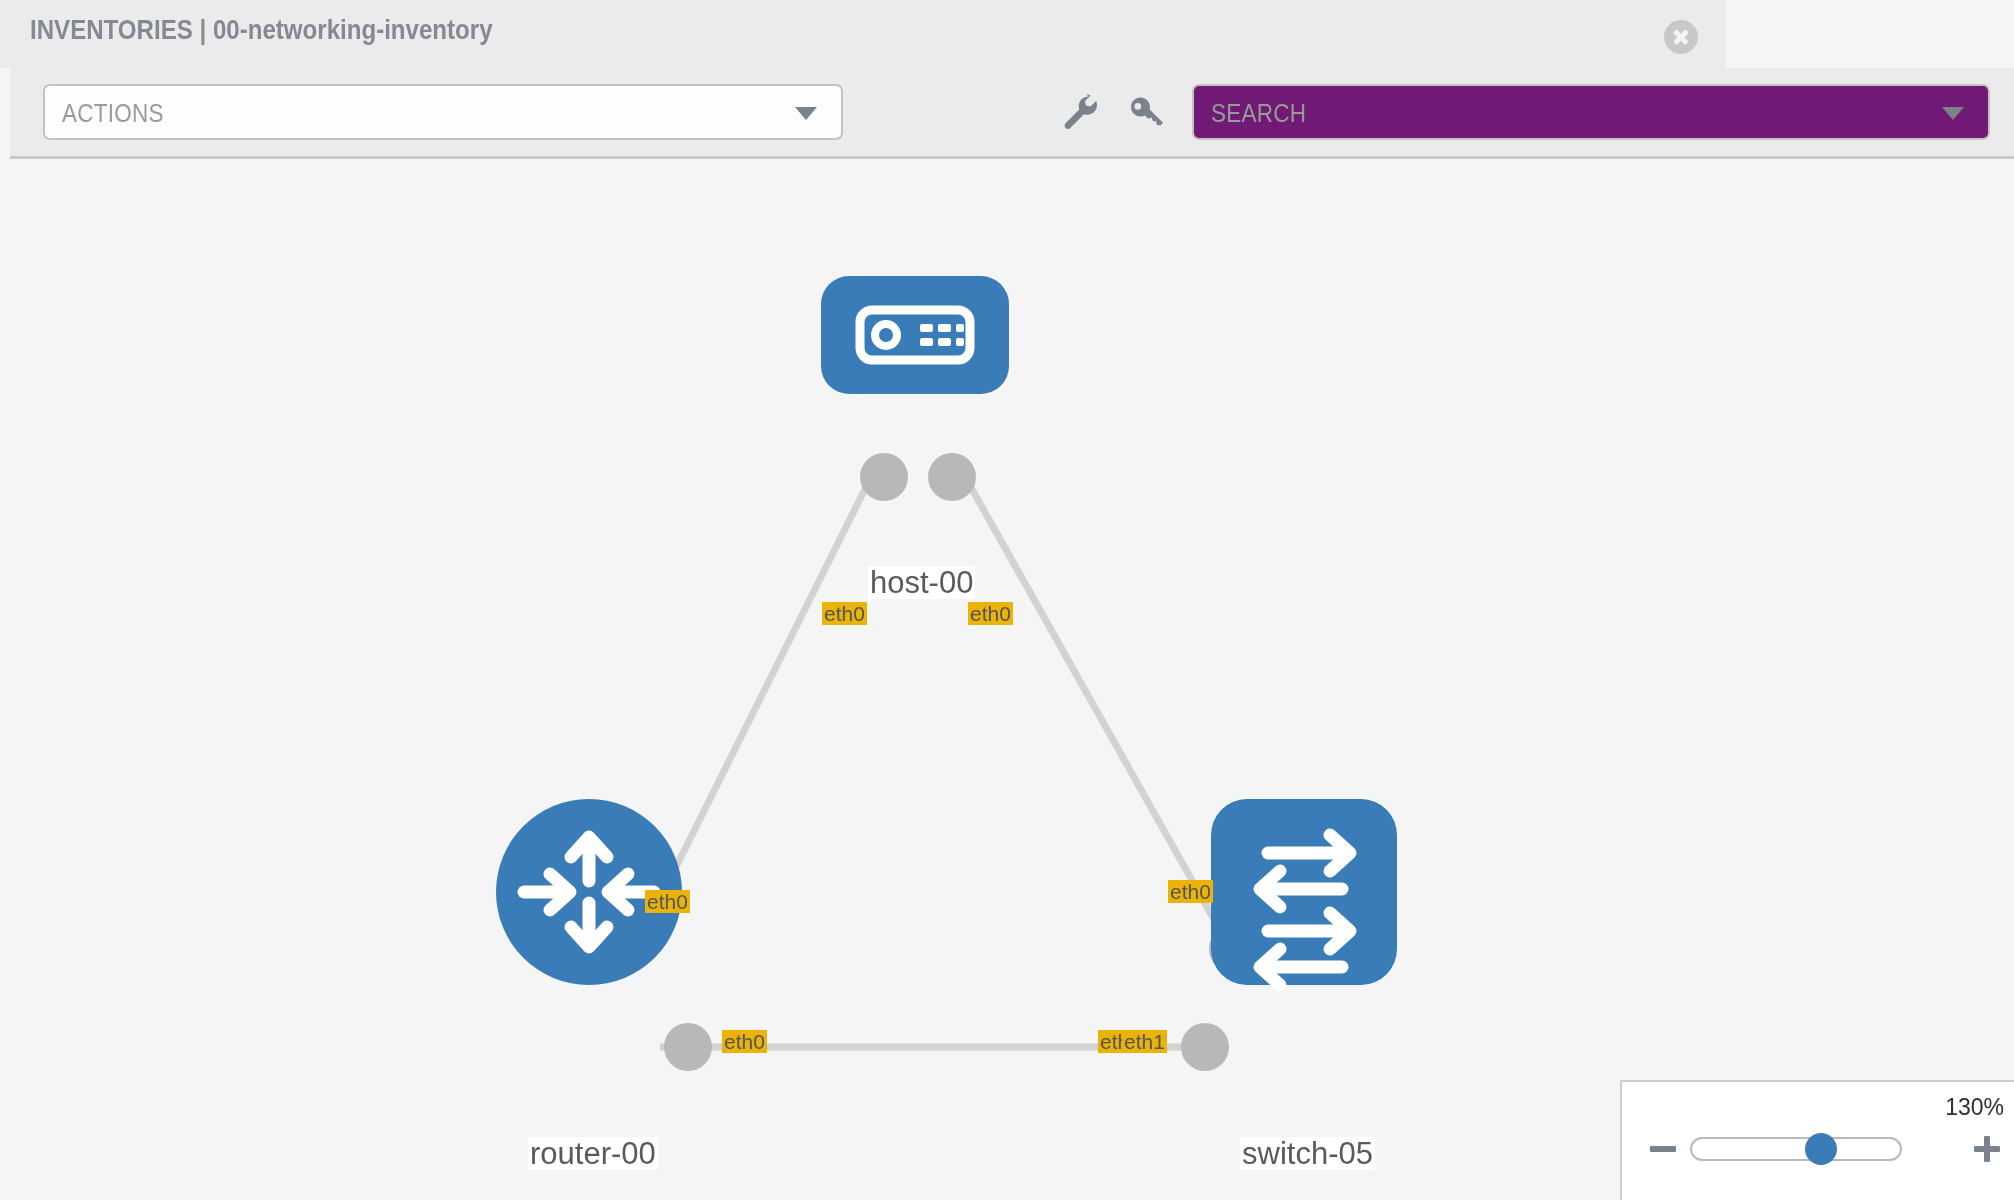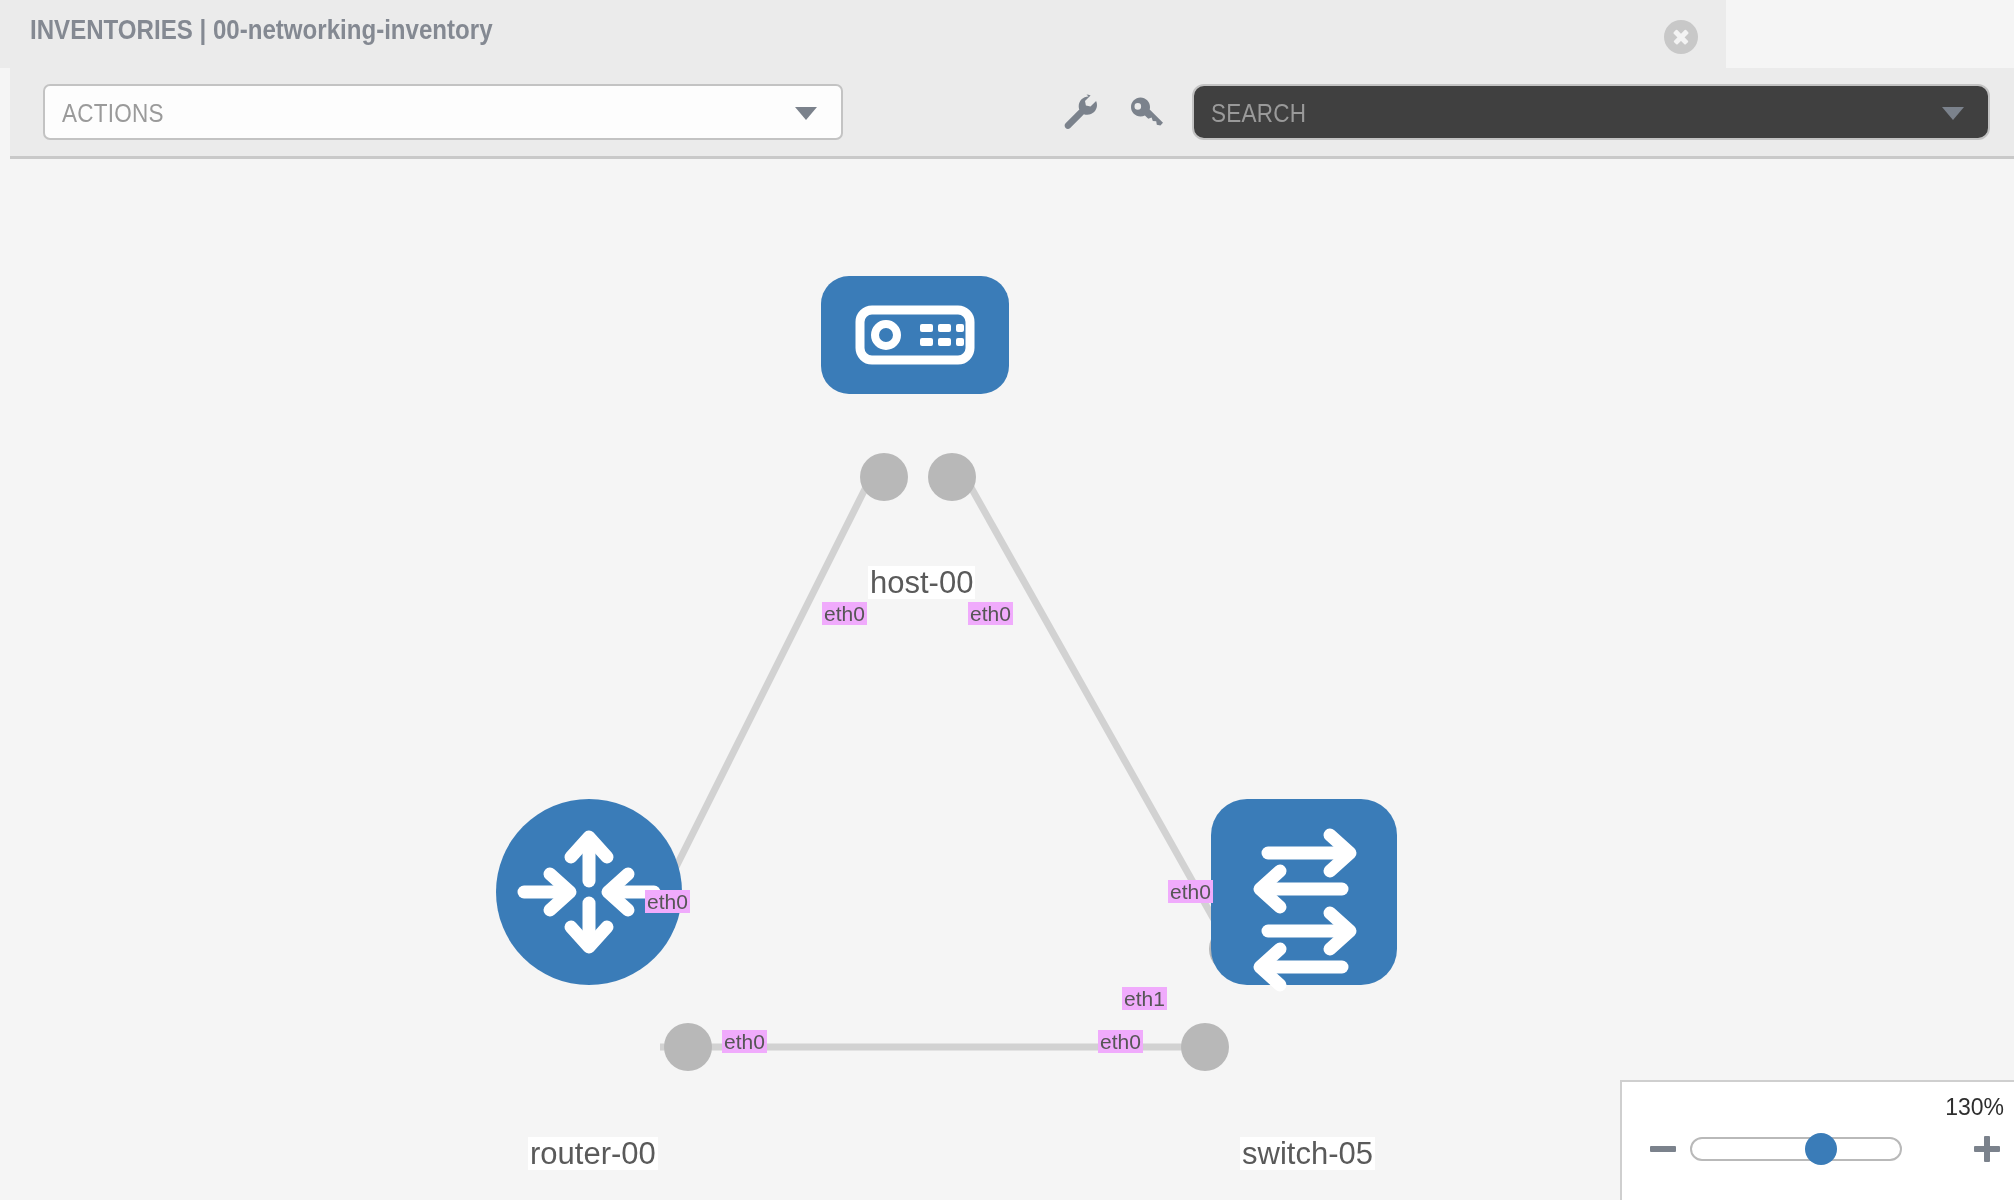--- a/index.html
+++ b/index.html
@@ -118,23 +118,23 @@
   }
   .icon-wrench { left: 1047px; }
   .icon-key    { left: 1114px; }
 
   .search-select {
     position: absolute;
     left: 1182px;
     top: 16px;
     width: 798px;
     height: 56px;
-    background: #404040;
+    background: #701a75;
     border: 2px solid #c3c3c3;
-    border-radius: 12px;
+    border-radius: 7px;
     box-sizing: border-box;
     cursor: text;
   }
   .search-label {
     position: absolute;
     left: 17px;
     top: 13px;
     font-size: 25px;
     color: #9a9a9a;
     letter-spacing: 0.3px;
@@ -163,21 +163,21 @@
     position: absolute;
     background: #ffffff;
     color: #5a5a5a;
     font-size: 31px;
     white-space: nowrap;
     line-height: 1.0;
     padding: 1px 2px;
   }
   .iface-label {
     position: absolute;
-    background: #f0abfc;
+    background: #eab308;
     color: #555555;
     font-size: 21px;
     white-space: nowrap;
     line-height: 1.0;
     padding: 1px 2px;
   }
 
   
   .zoom-panel {
     position: absolute;
@@ -356,21 +356,21 @@
 
     <span class="iface-label" style="left:822px; top:443px;">eth0</span>
     <span class="node-label" style="left:868px; top:407px;">host-00</span>
     <span class="iface-label" style="left:968px; top:443px;">eth0</span>
 
     <span class="iface-label" style="left:645px; top:731px;">eth0</span>
     <span class="iface-label" style="left:1168px; top:721px;">eth0</span>
 
     <span class="iface-label" style="left:722px; top:871px;">eth0</span>
     <span class="iface-label" style="left:1098px; top:871px;">eth0</span>
-    <span class="iface-label" style="left:1122px; top:828px;text-align:center;">eth1</span>
+    <span class="iface-label" style="left:1122px; top:871px;text-align:center;">eth1</span>
 
     <span class="node-label" style="left:528px; top:978px;text-align:right;">router-00</span>
     <span class="node-label" style="left:1240px; top:978px;">switch-05</span>
   </div>
 
   <div class="zoom-panel">
     <div class="zoom-value">130%</div>
     <div class="zoom-minus"></div>
     <div class="zoom-track">
       <div class="zoom-thumb" id="zoom-thumb" style="left: 62%;"></div>

